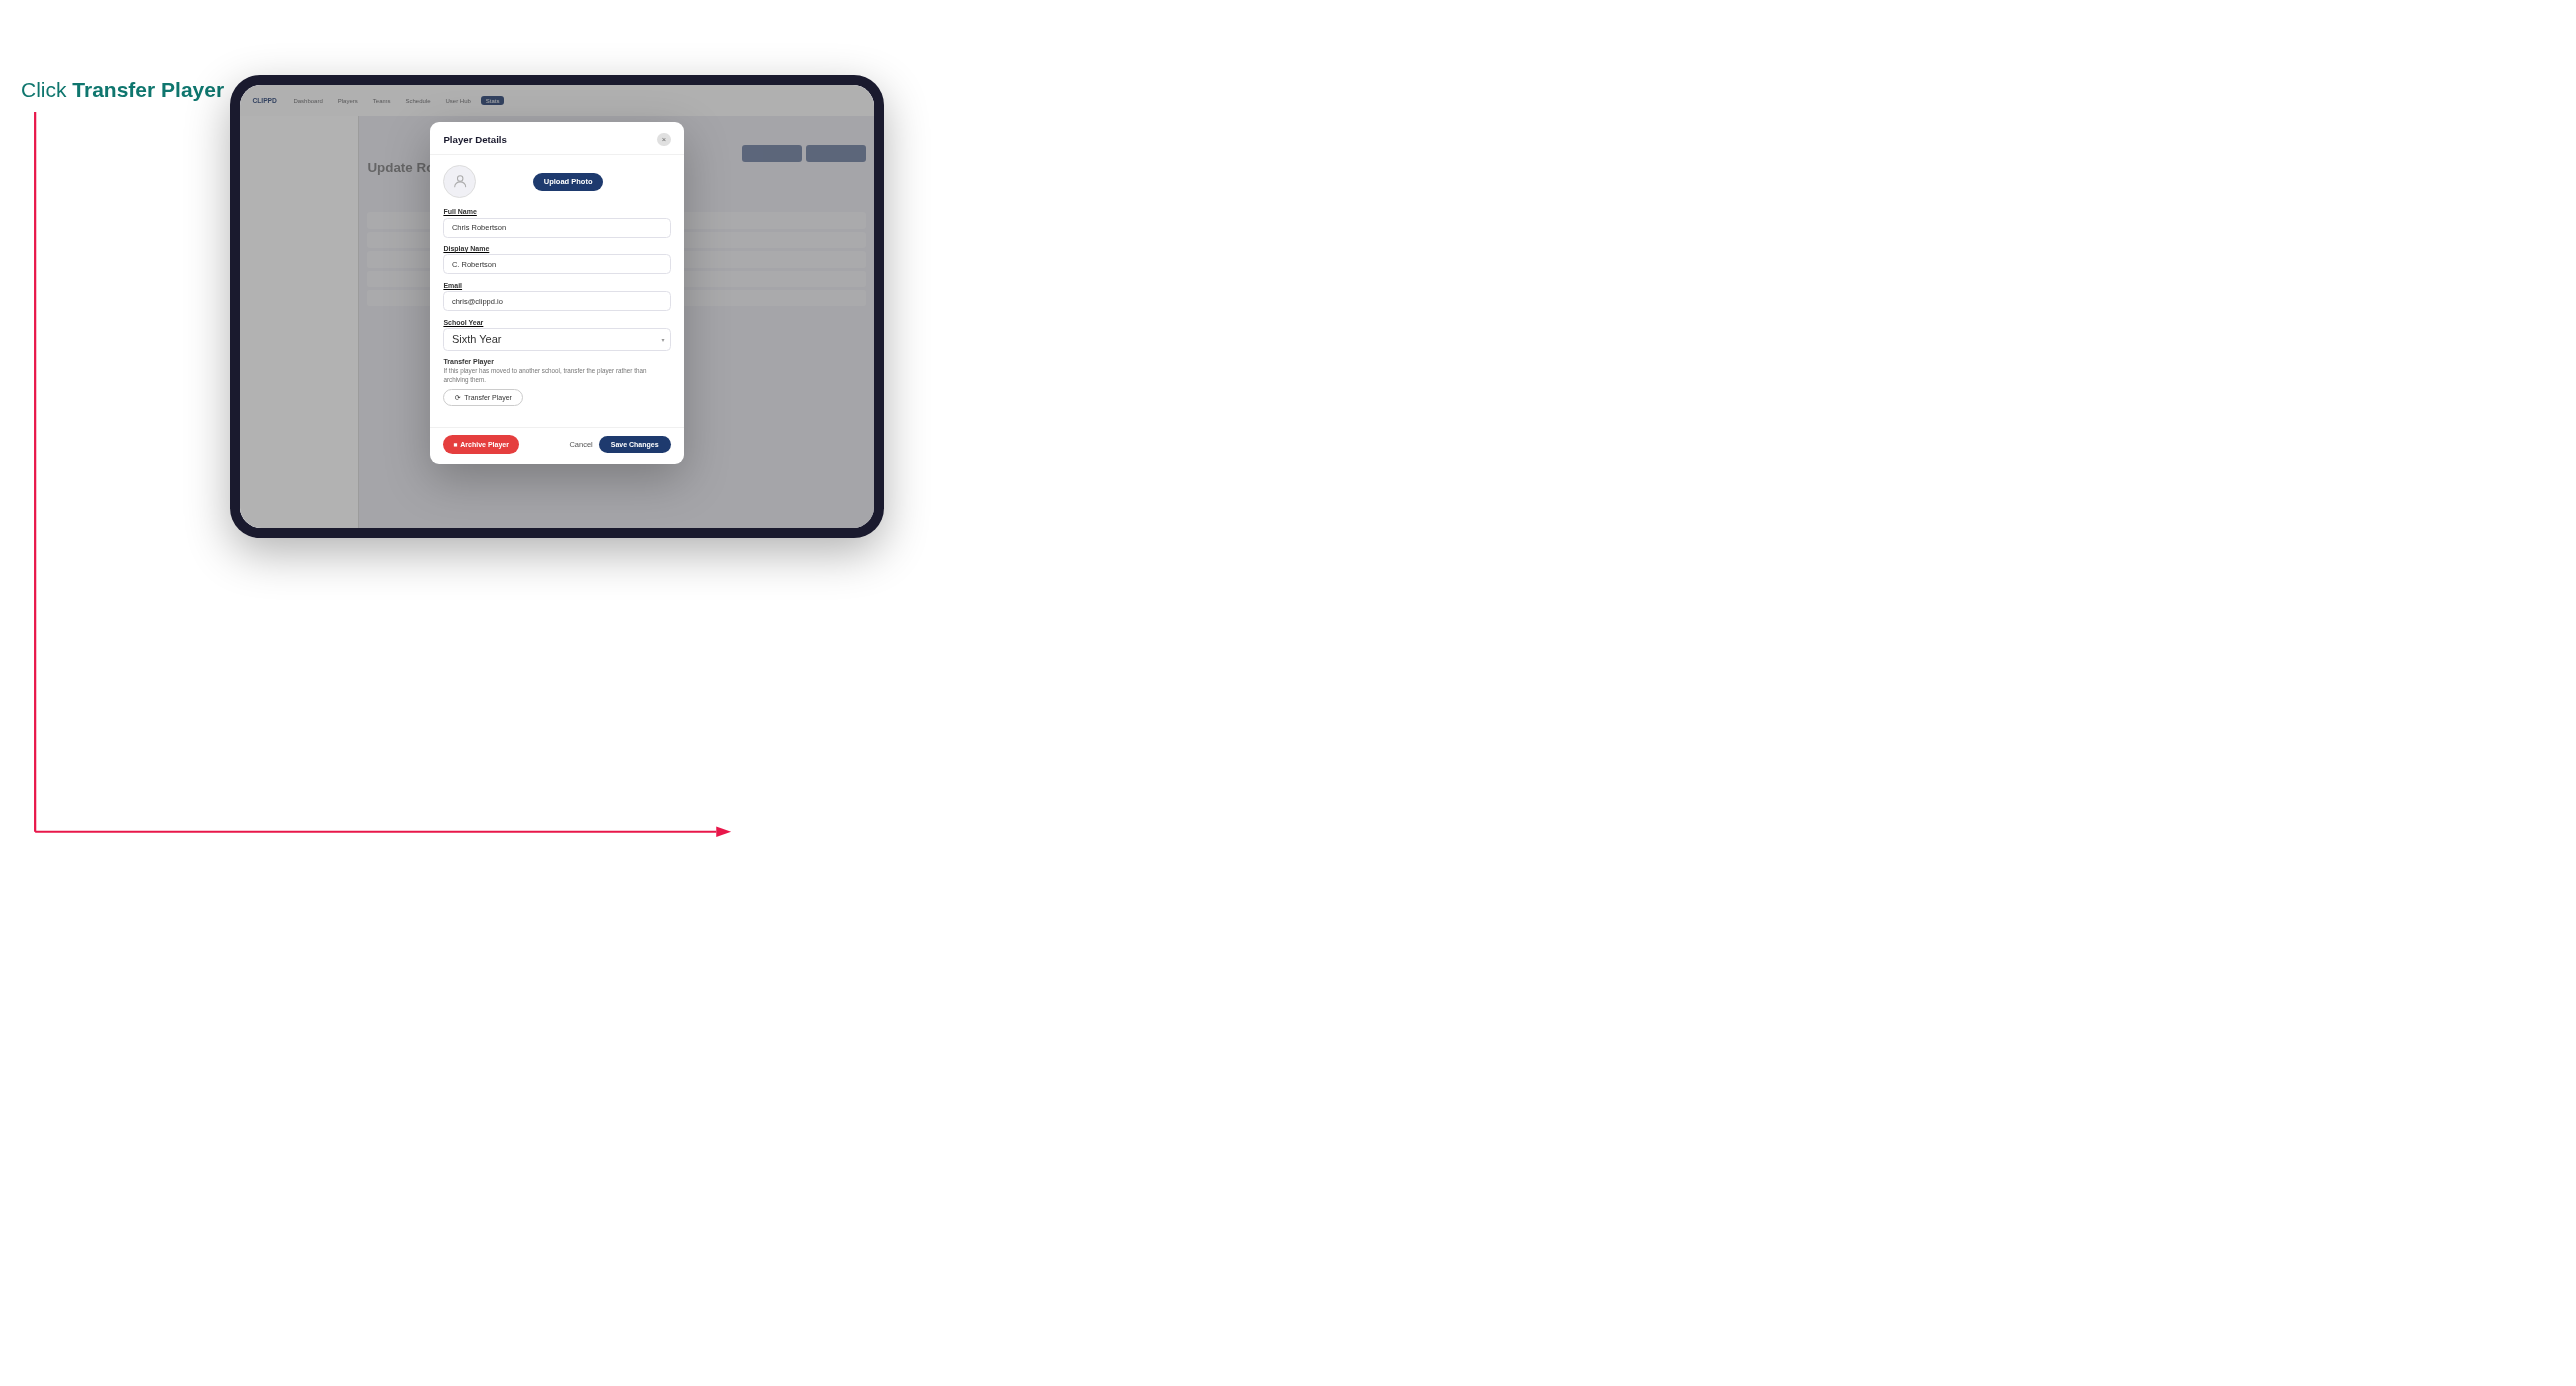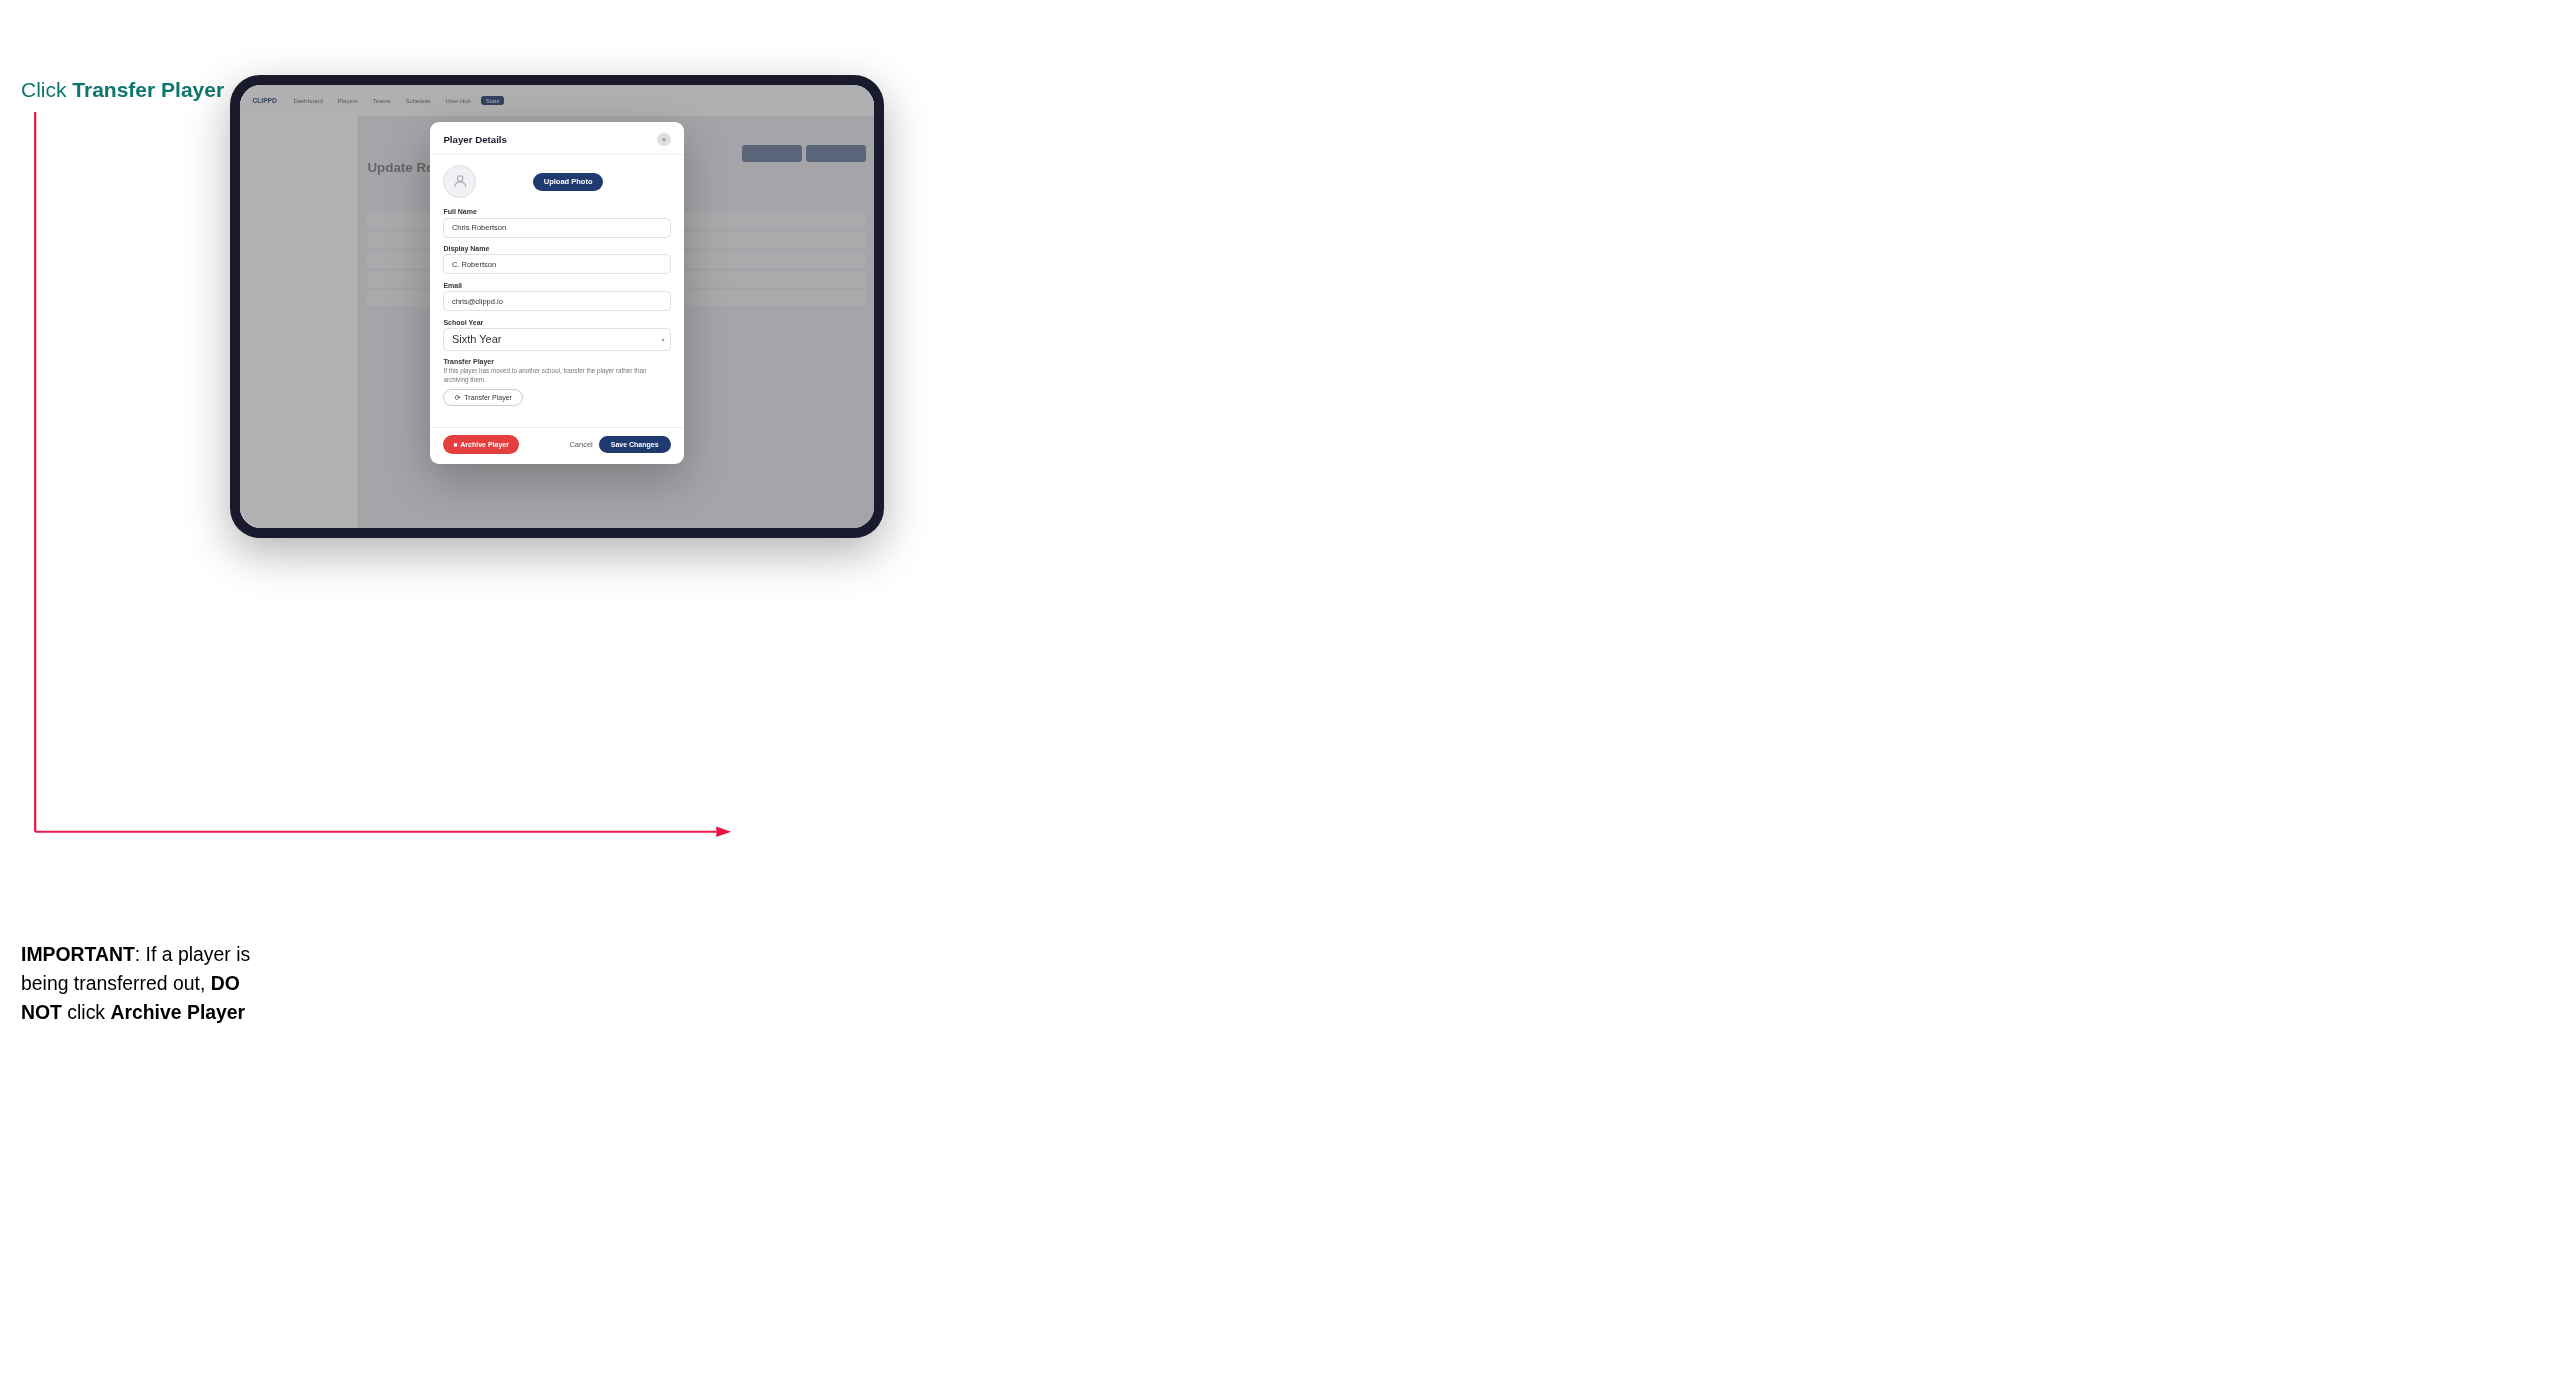--- a/index.html
+++ b/index.html
@@ -210,20 +210,21 @@
       padding: 4.5px 10.4px;
       font-size: 7.5px;
       font-weight: 600;
       cursor: pointer;
       margin-left: 48px;
     }
 
     
     .form-group {
       margin-bottom: 7.5px;
+      text-decoration: underline;
     }
 
     .form-label {
       font-size: 7px;
       font-weight: 600;
       color: #333;
       margin-bottom: 2.2px;
       display: block;
     }
 
@@ -399,25 +400,20 @@
 <body style="transform: scale(1); transform-origin: left top; width: 2576px; height: 1386px;">
 
 <div class="page-wrapper">
 
   <div class="instruction-area">
     <p class="instruction-click">
       Click <strong>Transfer Player</strong>
     </p>
   </div>
 
-  <div class="instruction-important">
-    <p>
-      <strong>IMPORTANT</strong><span>: If a player is being transferred out, </span><strong>DO NOT</strong><span> click </span><strong>Archive Player</strong>
-    </p>
-  </div>
 
   <svg class="svg-overlay" viewBox="0 0 3453 1858" xmlns="http://www.w3.org/2000/svg">
 
     <line x1="47" y1="150" x2="47" y2="1115" stroke="#e8174a" stroke-width="3"></line>
 
     <line x1="47" y1="1115" x2="960" y2="1115" stroke="#e8174a" stroke-width="3"></line>
 
     <polygon points="960,1108 980,1115 960,1122" fill="#e8174a"></polygon>
   </svg>
 

